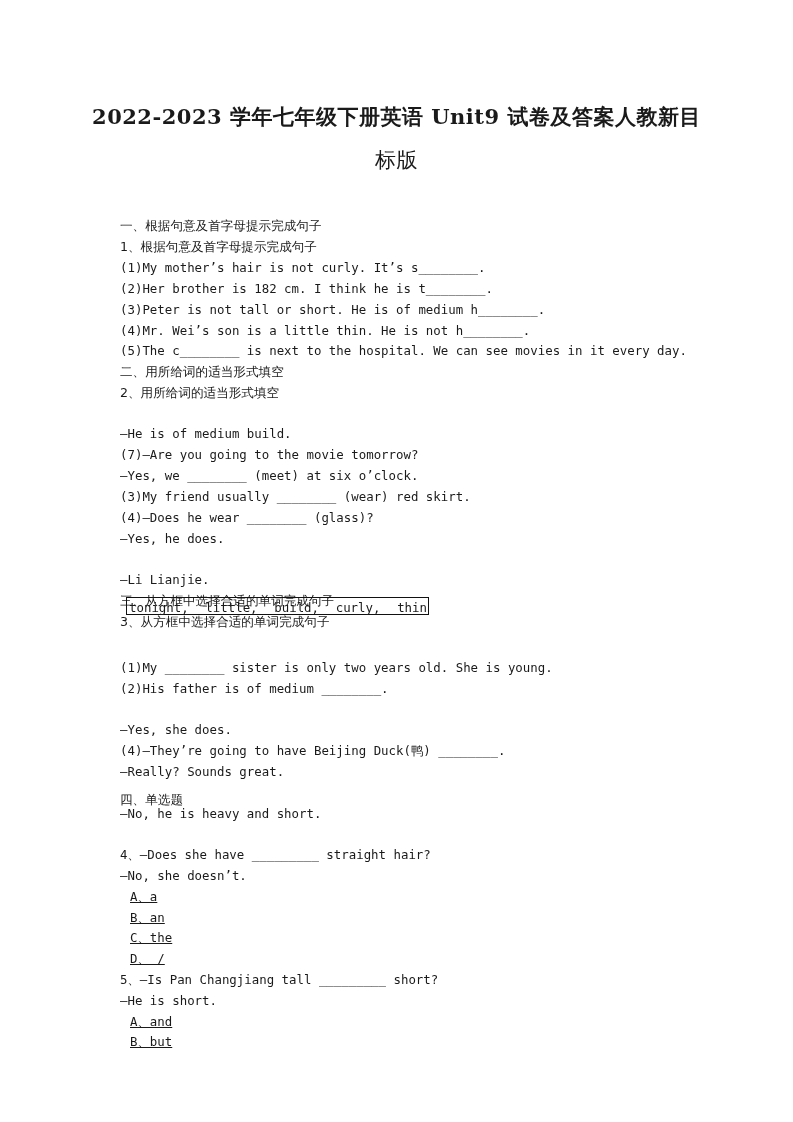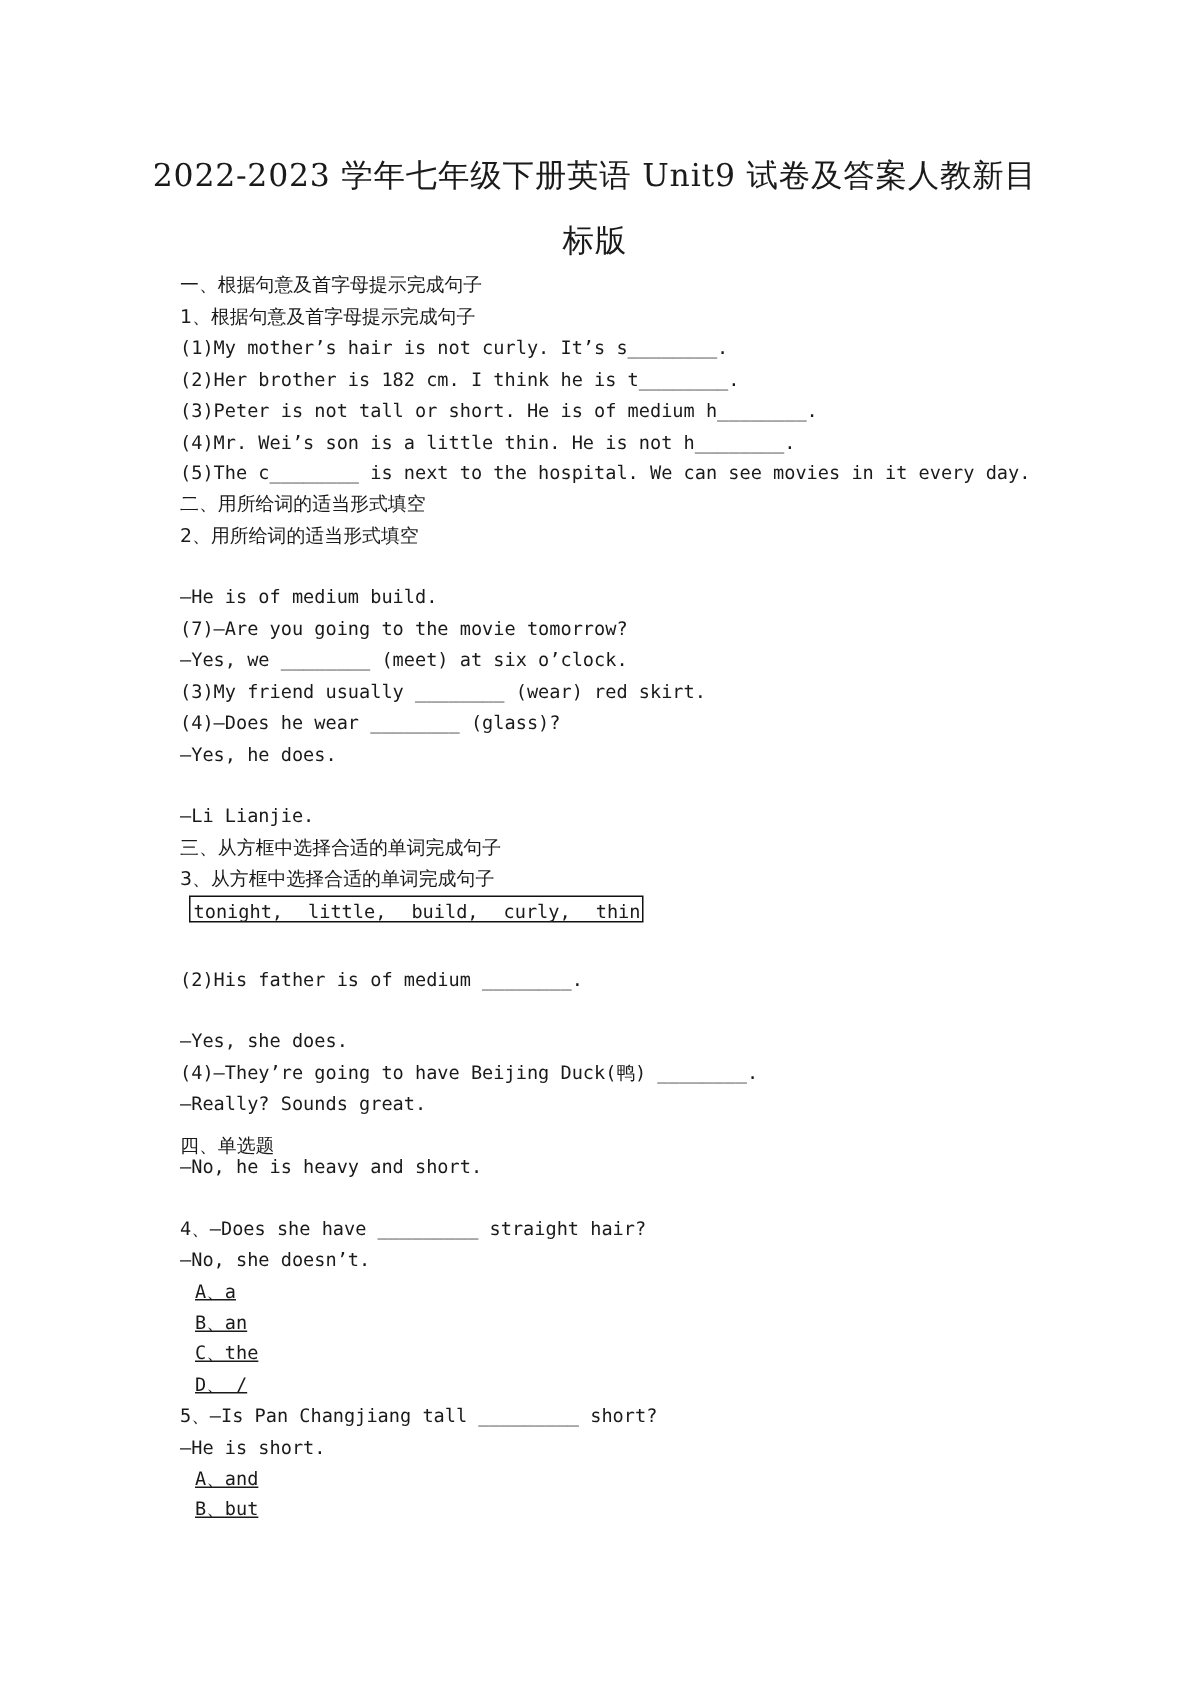--- a/index.html
+++ b/index.html
@@ -24,30 +24,31 @@
     position: absolute;
     left: 0;
     width: 793px;
     text-align: center;
     font-family: "DejaVu Serif", "Liberation Serif", serif;
     font-size: 21px;
     color: #1a1a1a;
     letter-spacing: 0.5px;
     white-space: nowrap;
   }
-  .title.l1 { top: 103px; }
+  .title.l1 { top: 103px; font-weight: bold; }
   .title.l2 { top: 146px; }
   .line {
     position: absolute;
     left: 120px;
     font-family: "DejaVu Sans Mono", "Liberation Mono", monospace;
     font-size: 12.4px;
     line-height: 16px;
     white-space: pre;
     color: #1a1a1a;
+    margin-top: 36px;
   }
   .line.cn {
     font-family: "DejaVu Sans", "Liberation Sans", sans-serif;
     font-size: 12.6px;
   }
   .line.opt { left: 130px; text-decoration: underline; }
   .wordbox {
     position: absolute;
     left: 126px;
     top: 597px;
@@ -92,20 +93,21 @@
 
   <div class="line cn" style="top:557px">三、从方框中选择合适的单词完成句子</div>
   <div class="line cn" style="top:578px">3、从方框中选择合适的单词完成句子</div>
   <div class="wordbox">
     <span>tonight,</span>
     <span>little,</span>
     <span>build,</span>
     <span>curly,</span>
     <span>thin</span>
   </div>
+  <div class="line" style="top:624px">(1)My ________ sister is only two years old. She is young.</div>
   <div class="line" style="top:645px">(2)His father is of medium ________.</div>
   <div class="line" style="top:686px">—Yes, she does.</div>
   <div class="line" style="top:707px">(4)—They’re going to have Beijing Duck(鸭) ________.</div>
   <div class="line" style="top:728px">—Really? Sounds great.</div>
   <div class="line" style="top:770px">—No, he is heavy and short.</div>
 
   <div class="line cn" style="top:756px">四、单选题</div>
   <div class="line" style="top:811px">4、—Does she have _________ straight hair?</div>
   <div class="line" style="top:832px">—No, she doesn’t.</div>
   <div class="line opt" style="top:853px">A、a</div>

